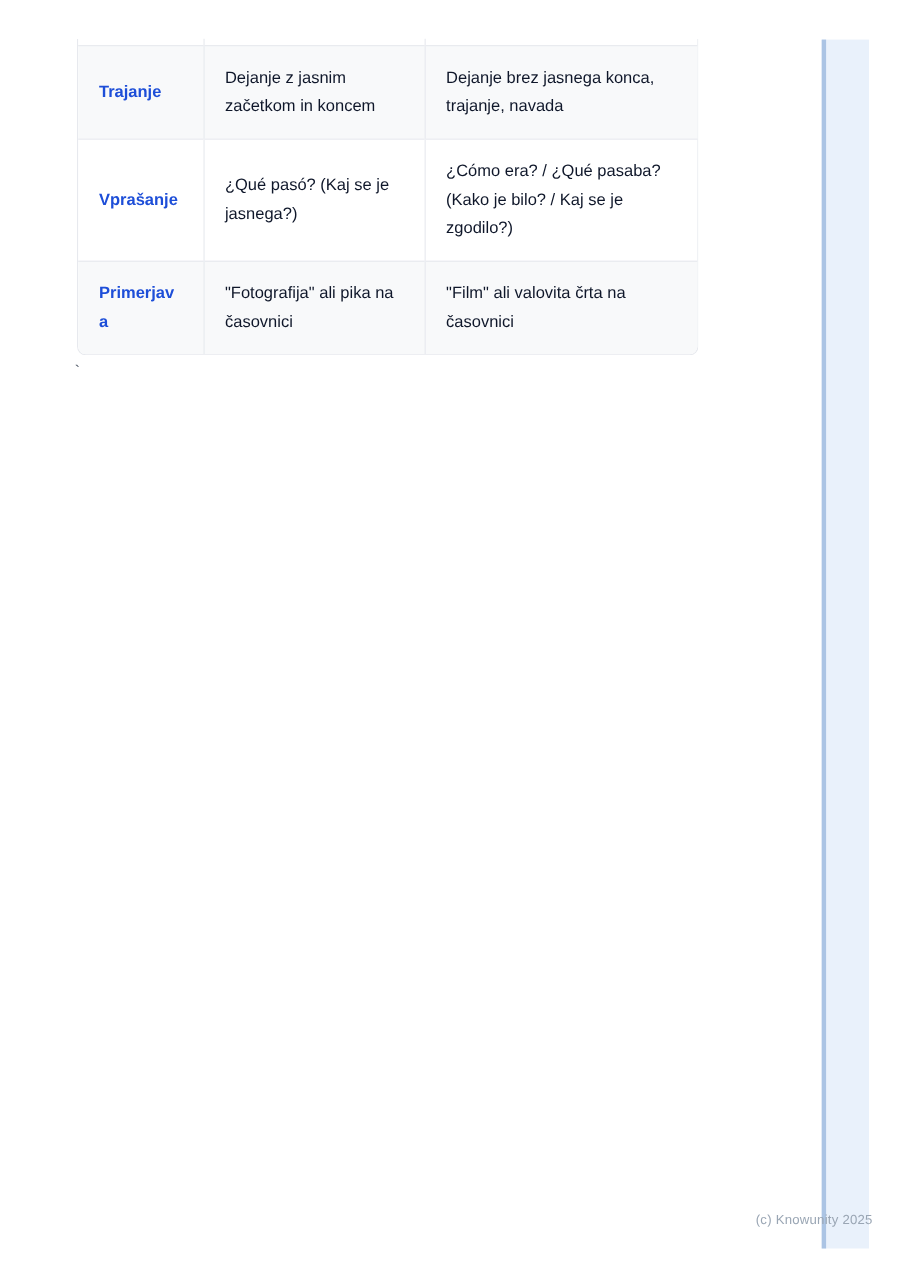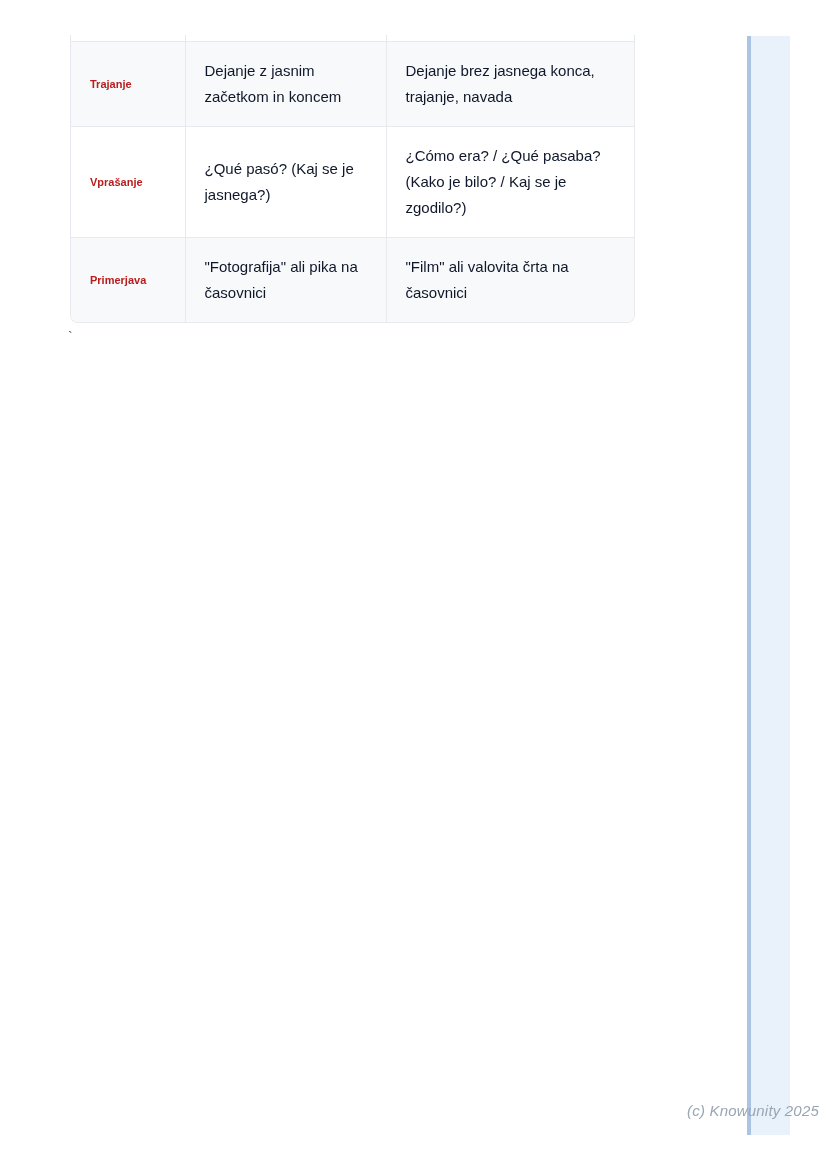--- a/index.html
+++ b/index.html
@@ -45,22 +45,22 @@
     height: 6px;
     border-top: none;
     line-height: 0;
     font-size: 0;
   }
   table.cmp col.c-label { width: 114px; }
   table.cmp col.c-mid   { width: 201px; }
   table.cmp col.c-right { width: 250px; }
   table.cmp td.label {
     font-weight: 700;
-    color: #b91c1c;
-    font-size: 11px;
+    color: #1d4ed8;
+    font-size: 15px;
   }
   table.cmp td + td { border-left: 1px solid #e7e9ee; }
   table.cmp tr.stripe td { background: #f8f9fa; }
   table.cmp tr.r1 td { height: 82px; }
   table.cmp tr.r2 td { height: 103px; }
   table.cmp tr.r3 td { height: 79px; }
 
   
   .stray-char {
     position: absolute;
@@ -81,26 +81,25 @@
     background: #e9f1fb;
     border-left: 4px solid #abc4e4;
     z-index: 1;
   }
 
   
   .footer-copyright {
     position: absolute;
     top: 1102px;
     left: 687px;
-    font-size: 15px;
+    font-size: 12px;
     letter-spacing: 0.2px;
     color: #9aa6b4;
     z-index: 2;
     white-space: nowrap;
-    font-style: italic;
   }
 </style>
 </head>
 <body>
 
 <div class="table-wrap">
   <table class="cmp">
     <colgroup>
       <col class="c-label">
         <col class="c-mid">

